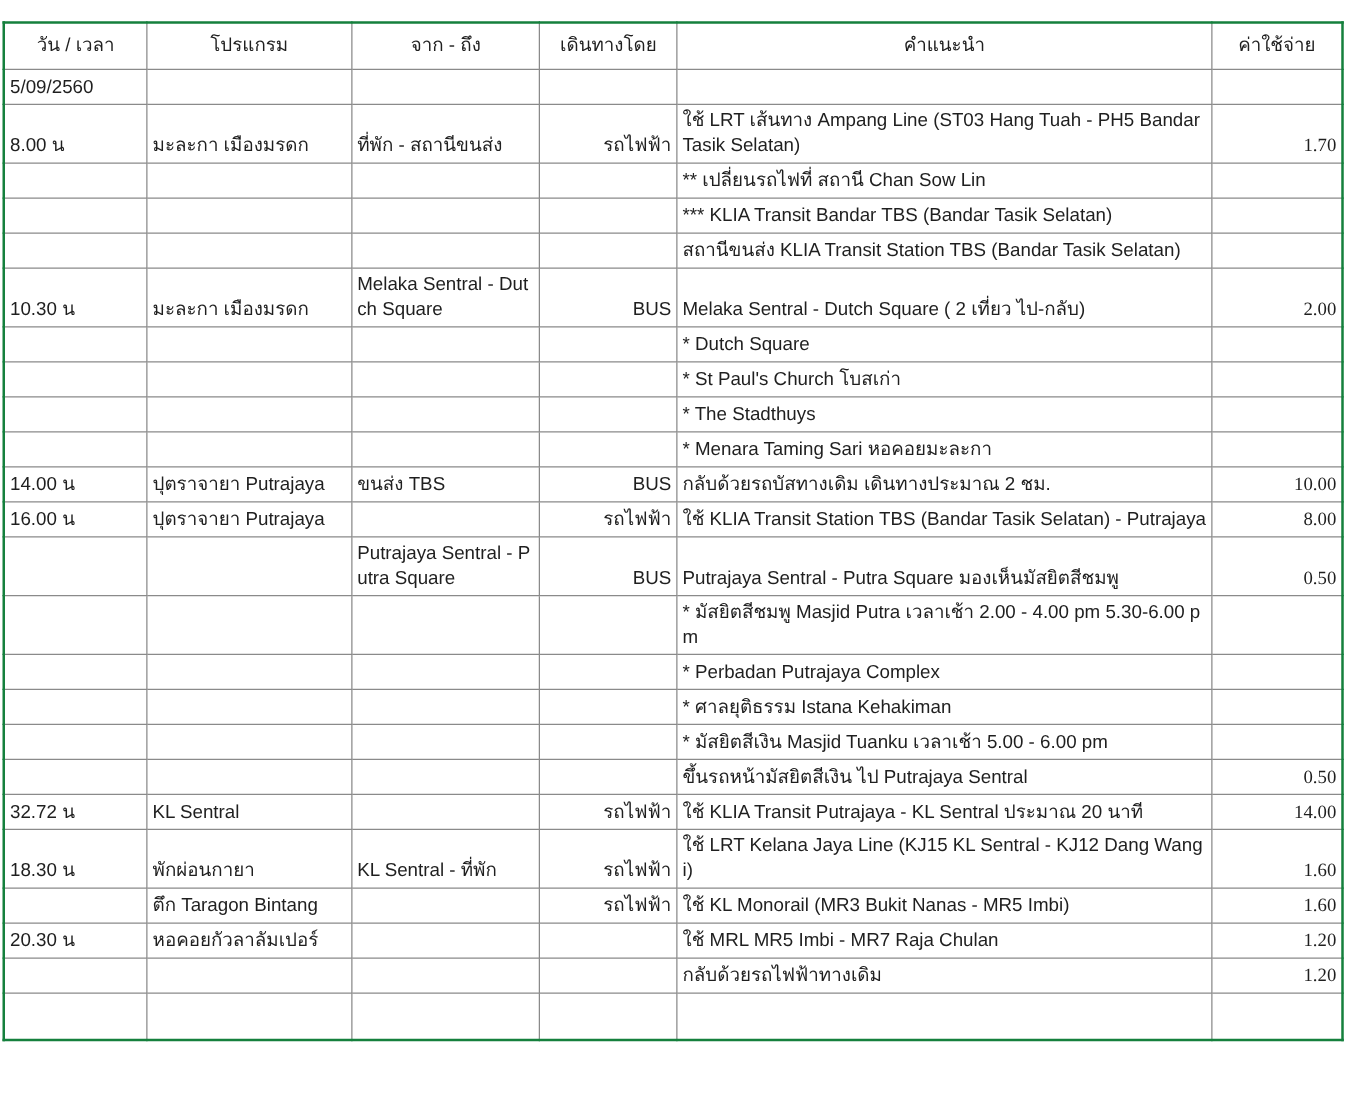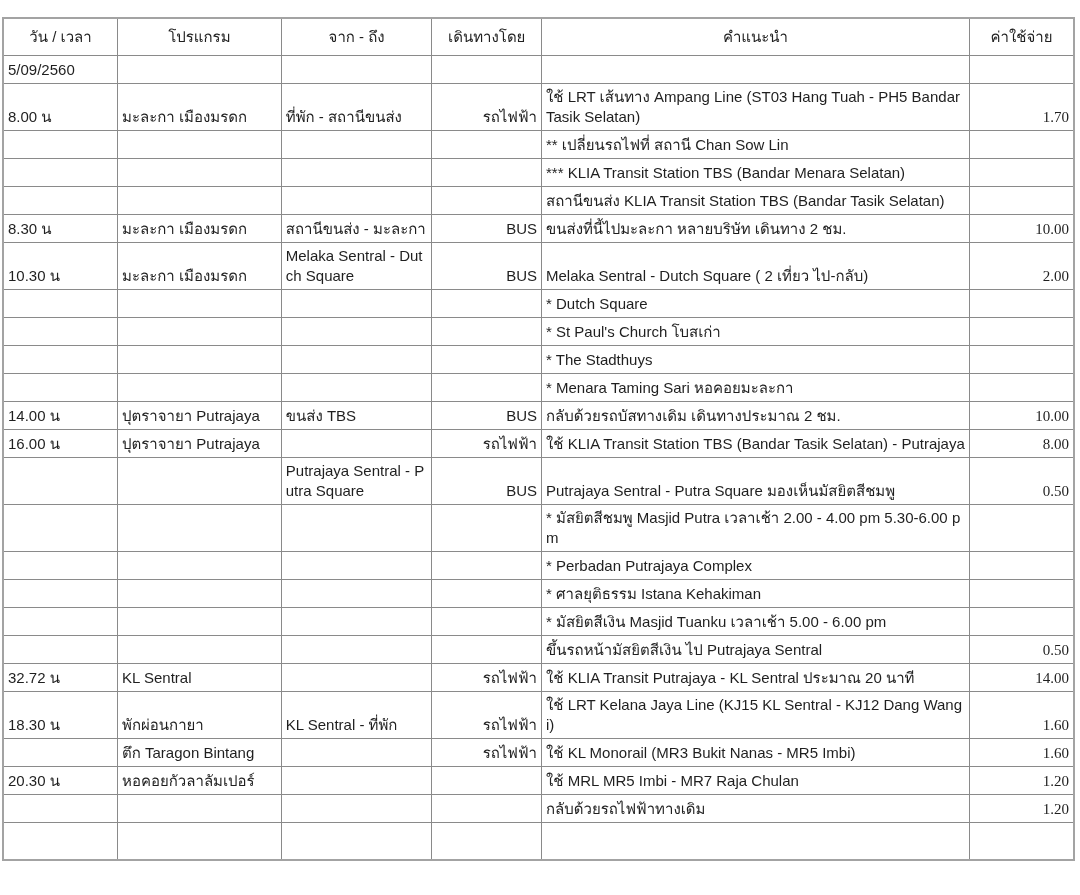--- a/index.html
+++ b/index.html
@@ -13,21 +13,21 @@
     height: 895px;
     overflow: hidden;
     background: #ffffff;
     box-sizing: border-box;
     padding: 17px 0 0 2px;
   }
   table.sheet {
     border-collapse: collapse;
     table-layout: fixed;
     width: 1073px;
-    border: 2px solid #a3a3a3;
+    border: 2px solid #15803d;
   }
   col.c0 { width: 114px; }
   col.c1 { width: 163px; }
   col.c2 { width: 150px; }
   col.c3 { width: 109px; }
   col.c4 { width: 426px; }
   col.c5 { width: 104px; }
   th, td {
     border: 1px solid #8a8a8a;
     font-size: 15px;
@@ -99,38 +99,30 @@
           <td class="c2"></td>
           <td class="c3"></td>
           <td class="c4">** เปลี่ยนรถไฟที่ สถานี Chan Sow Lin</td>
           <td class="c5"></td>
         </tr>
         <tr>
           <td class="c0"></td>
           <td class="c1"></td>
           <td class="c2"></td>
           <td class="c3"></td>
-          <td class="c4">*** KLIA Transit Station TBS (Bandar Menara Selatan)</td>
+          <td class="c4">*** KLIA Transit Bandar TBS (Bandar Tasik Selatan)</td>
           <td class="c5"></td>
         </tr>
         <tr>
           <td class="c0"></td>
           <td class="c1"></td>
           <td class="c2"></td>
           <td class="c3"></td>
           <td class="c4">สถานีขนส่ง KLIA Transit Station TBS (Bandar Tasik Selatan)</td>
           <td class="c5"></td>
-        </tr>
-        <tr>
-          <td class="c0">8.30 น</td>
-          <td class="c1">มะละกา เมืองมรดก</td>
-          <td class="c2">สถานีขนส่ง - มะละกา</td>
-          <td class="c3">BUS</td>
-          <td class="c4">ขนส่งที่นี้ไปมะละกา หลายบริษัท เดินทาง 2 ชม.</td>
-          <td class="c5">10.00</td>
         </tr>
         <tr>
           <td class="c0">10.30 น</td>
           <td class="c1">มะละกา เมืองมรดก</td>
           <td class="c2">Melaka Sentral - Dutch Square</td>
           <td class="c3">BUS</td>
           <td class="c4">Melaka Sentral - Dutch Square ( 2 เที่ยว ไป-กลับ)</td>
           <td class="c5">2.00</td>
         </tr>
         <tr>

